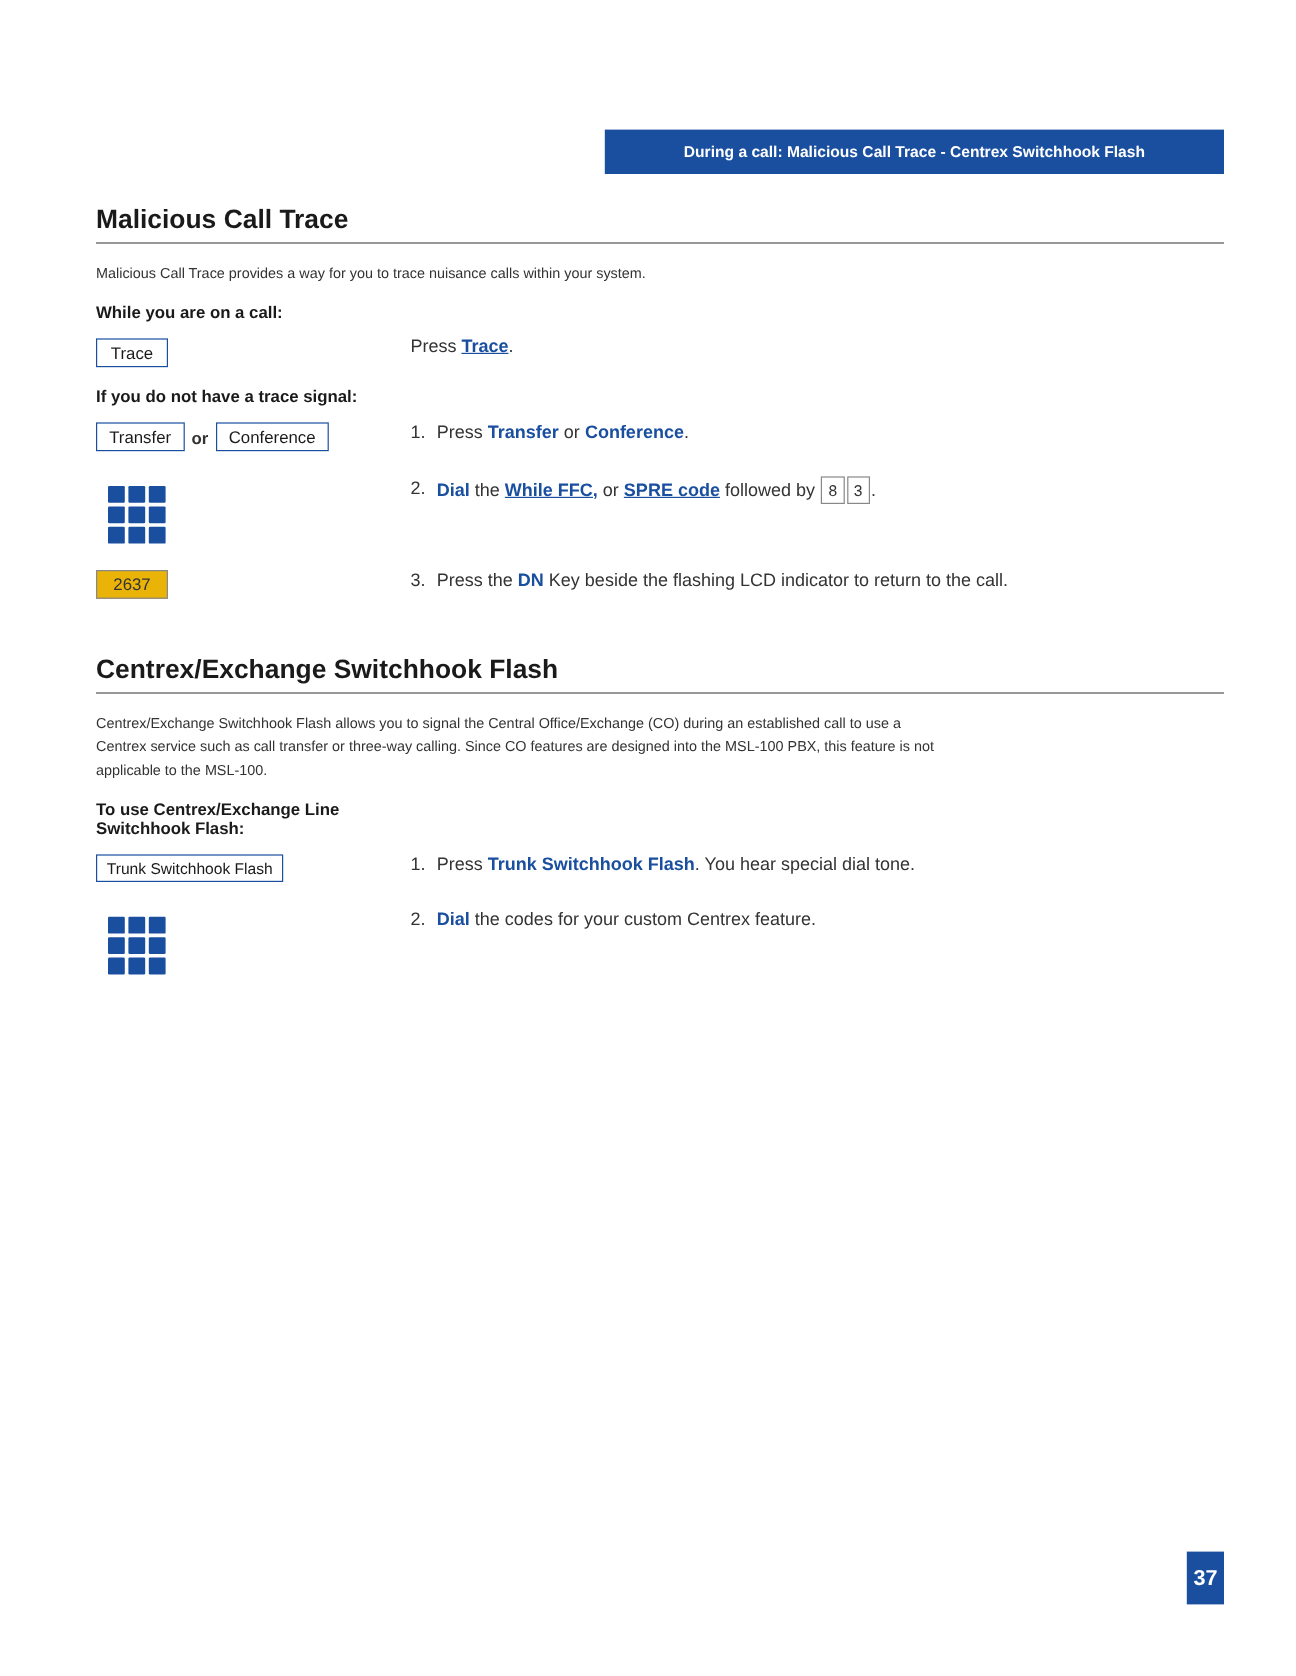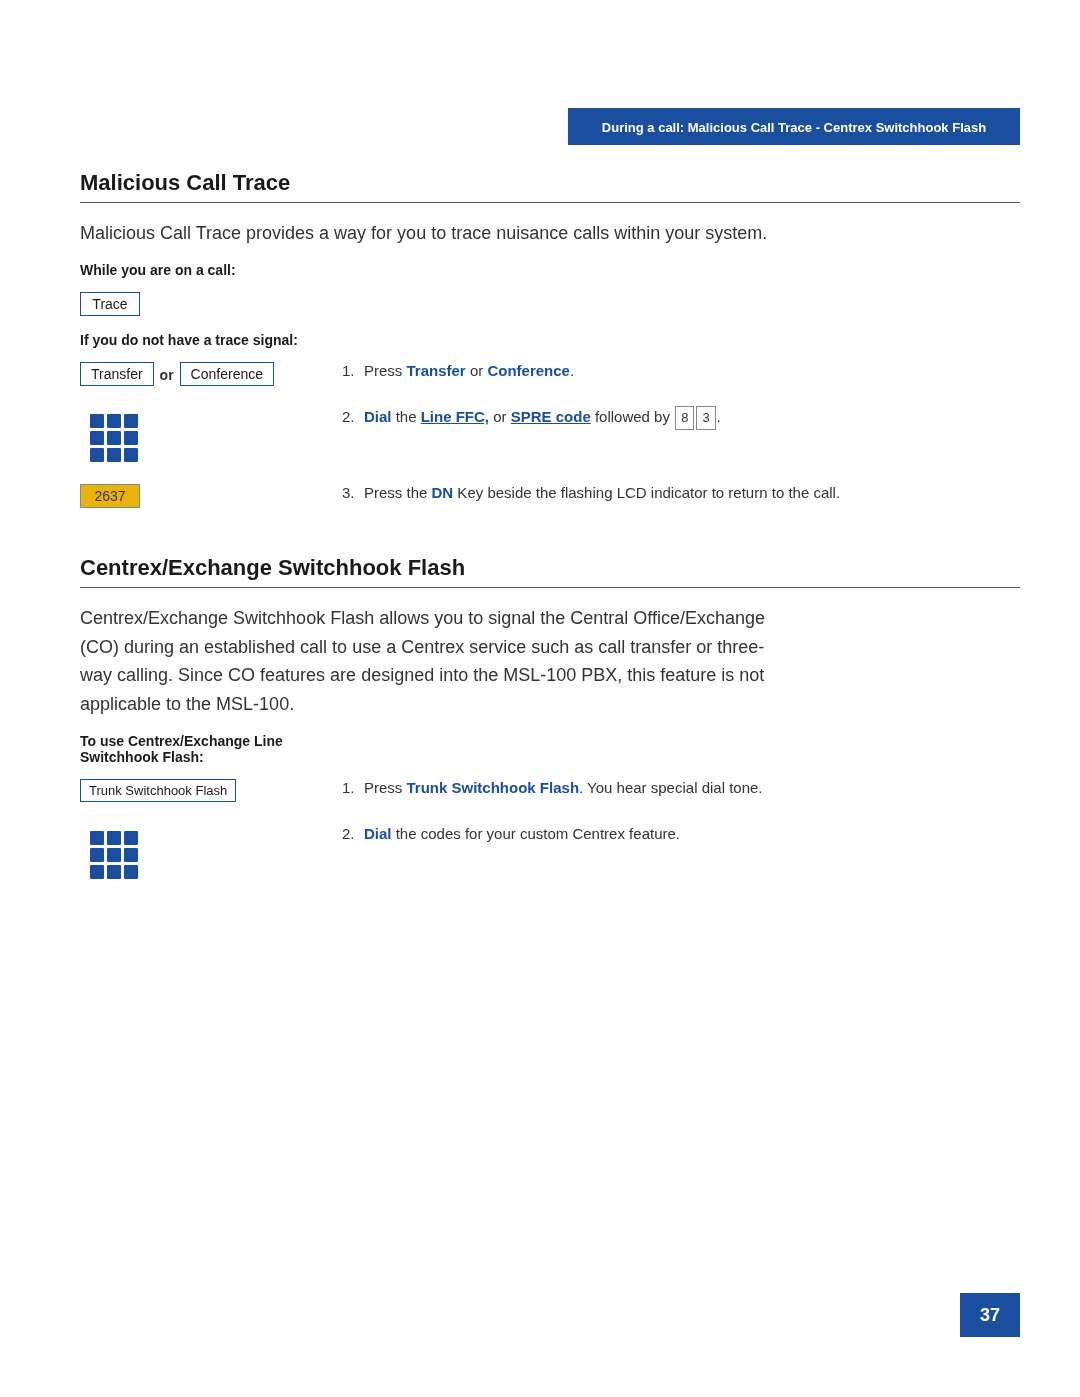--- a/index.html
+++ b/index.html
@@ -22,21 +22,21 @@
 
     
     .header-banner {
       background: #1a4fa0;
       padding: 10px 20px;
       text-align: center;
       margin: 0 0 0 0;
       position: absolute;
       top: 108px;
       right: 60px;
-      width: 452px;
+      width: 516px;
     }
 
     .header-banner-text {
       color: #ffffff;
       font-size: 13px;
       font-weight: bold;
     }
 
     
     .content {
@@ -51,21 +51,21 @@
     .section-title {
       font-size: 22px;
       font-weight: bold;
       color: #1a1a1a;
       border-bottom: 1.5px solid #555;
       padding-bottom: 6px;
       margin-bottom: 16px;
     }
 
     .section-body {
-      font-size: 18px;
+      font-size: 12px;
       color: #333;
       line-height: 1.6;
       margin-bottom: 14px;
       max-width: 700px;
     }
 
     .subsection-label {
       font-weight: bold;
       font-size: 14px;
       color: #1a1a1a;
@@ -204,21 +204,21 @@
 
     
     .page-number-box {
       position: absolute;
       bottom: 60px;
       right: 60px;
       background: #1a4fa0;
       color: #fff;
       font-size: 18px;
       font-weight: bold;
-      width: 60px;
+      width: 31px;
       height: 44px;
       display: flex;
       align-items: center;
       justify-content: center;
     }
 
     .trunk-btn {
       border: 1.5px solid #1a4fa0;
       color: #1a1a1a;
       font-size: 13px;
@@ -244,20 +244,23 @@
     <div class="section">
       <div class="section-title">Malicious Call Trace</div>
       <p class="section-body">Malicious Call Trace provides a way for you to trace nuisance calls within your system.</p>
 
       <div class="subsection-label">While you are on a call:</div>
 
       <div class="instruction-row">
         <div class="left-col">
           <span class="btn-label">Trace</span>
         </div>
+        <div class="right-col">
+          <span>Press </span><span class="blue-bold-underline">Trace</span><span>.</span>
+        </div>
       </div>
 
       <div class="subsection-label">If you do not have a trace signal:</div>
 
       <div class="instruction-row">
         <div class="left-col">
           <div class="btn-row">
             <span class="btn-label">Transfer</span>
             <span class="or-text">or</span>
             <span class="btn-label">Conference</span>
@@ -287,21 +290,21 @@
             <div class="key-dot"></div>
             <div class="key-dot"></div>
             <div class="key-dot"></div>
           </div>
         </div>
         <div class="right-col">
           <ul class="step-list">
             <li>
               <span class="step-num">2.</span>
               <span class="step-text">
-                <span class="blue-bold">Dial</span> the <span class="blue-bold-underline">Line FFC,</span> or <span class="blue-bold-underline">SPRE code</span> followed by <span class="key-box">8</span><span class="key-box">3</span>.
+                <span class="blue-bold">Dial</span> the <span class="blue-bold-underline">While FFC,</span> or <span class="blue-bold-underline">SPRE code</span> followed by <span class="key-box">8</span><span class="key-box">3</span>.
               </span>
             </li>
           </ul>
         </div>
       </div>
 
       <div class="instruction-row">
         <div class="left-col">
           <span class="num-display">2637</span>
         </div>

